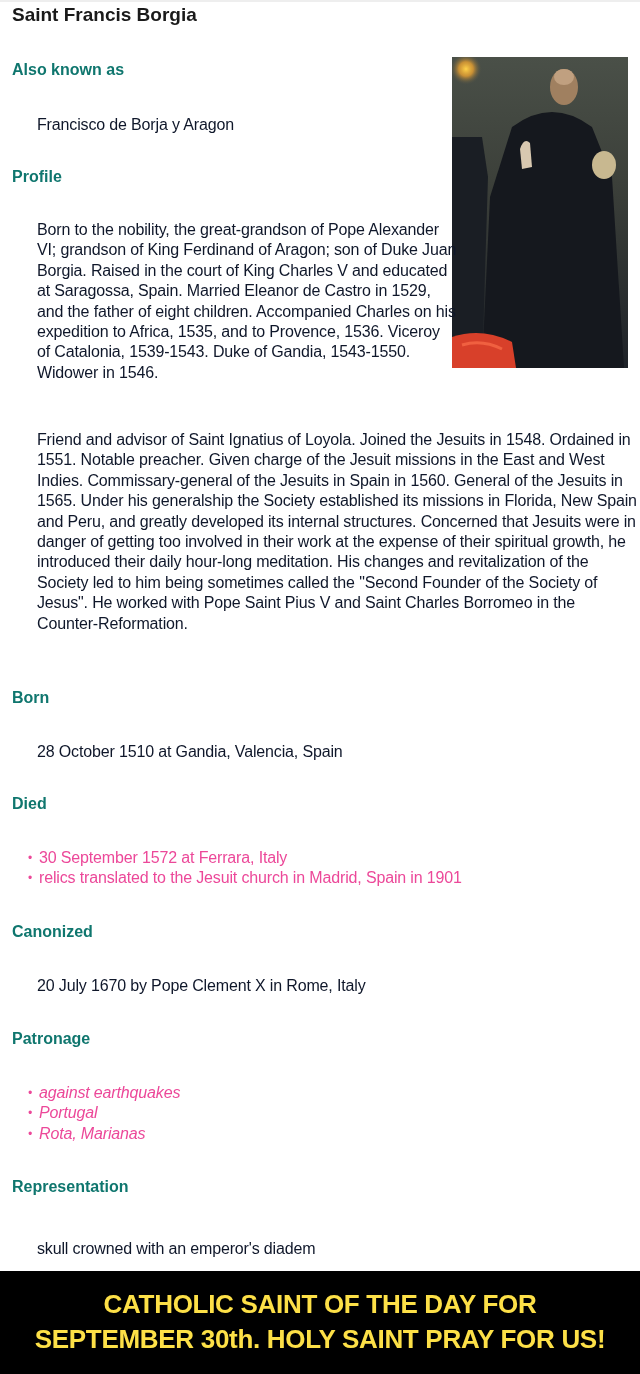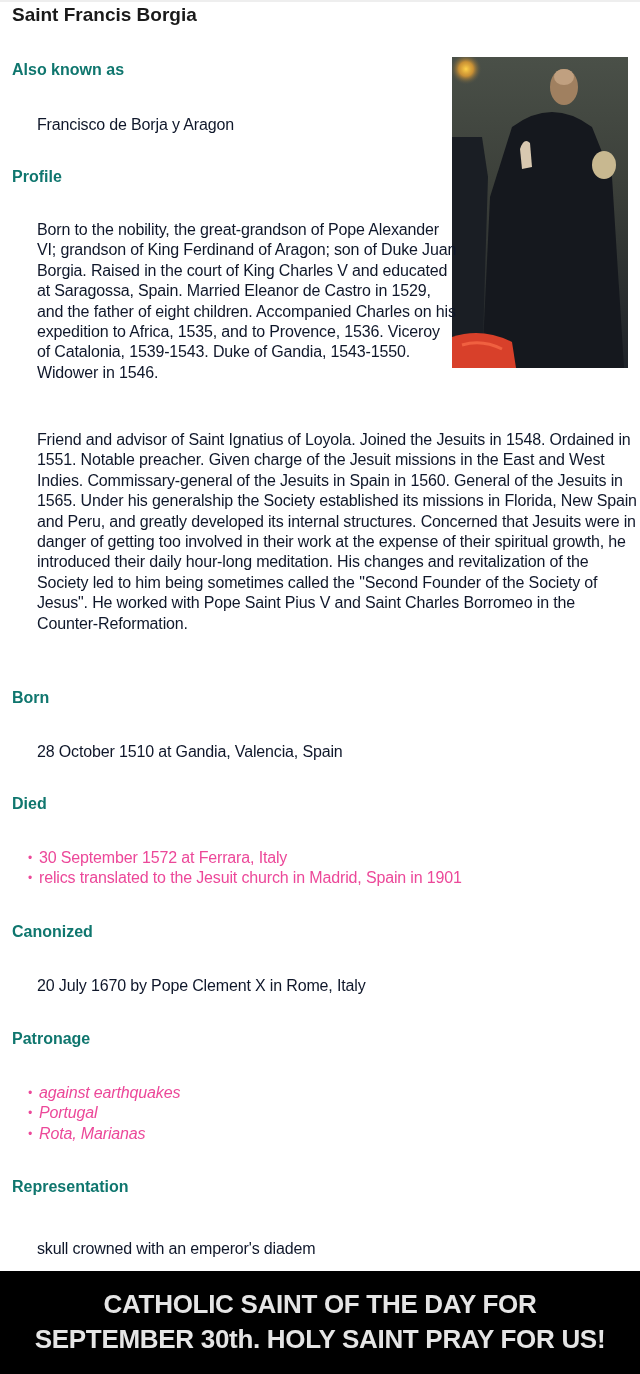--- a/index.html
+++ b/index.html
@@ -18,21 +18,21 @@
   .bullets { position: absolute; left: 28px; font-size: 16px; line-height: 20.4px; color: #ec4899; margin: 0; padding: 0; list-style: none; letter-spacing: -0.15px; }
   .bullets li { position: relative; padding-left: 11px; }
   .bullets li::before { content: "•"; position: absolute; left: 0; top: 0; font-size: 12px; }
   .portrait {
     position: absolute; left: 452px; top: 57px; width: 176px; height: 311px;
     background: linear-gradient(180deg, #4a5048 0%, #3c403a 40%, #1e2228 100%);
     overflow: hidden;
   }
   .banner {
     position: absolute; left: 0; top: 1271px; width: 640px; height: 103px;
-    background: #000; color: #e5e5e5; text-align: center;
+    background: #000; color: #fde047; text-align: center;
     font-size: 26px; font-weight: bold; line-height: 35px;
     padding-top: 16px; box-sizing: border-box; letter-spacing: -0.3px;
   }
 </style>
 </head>
 <body>
 
 <div class="page">
   <div class="topline"></div>
 

